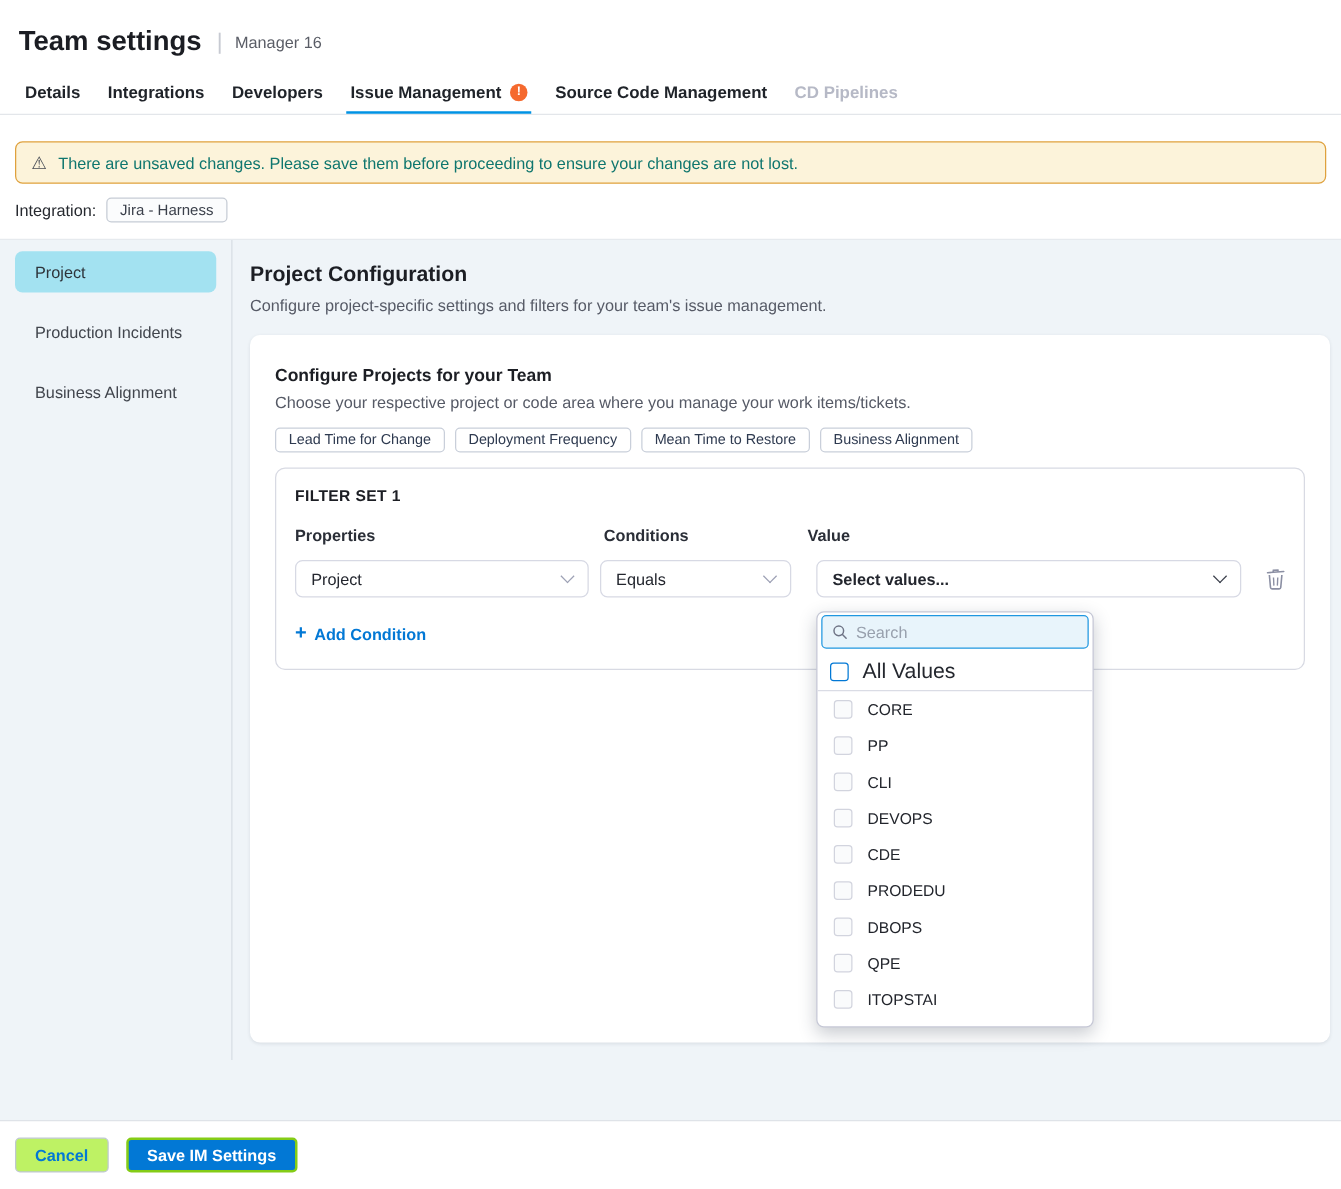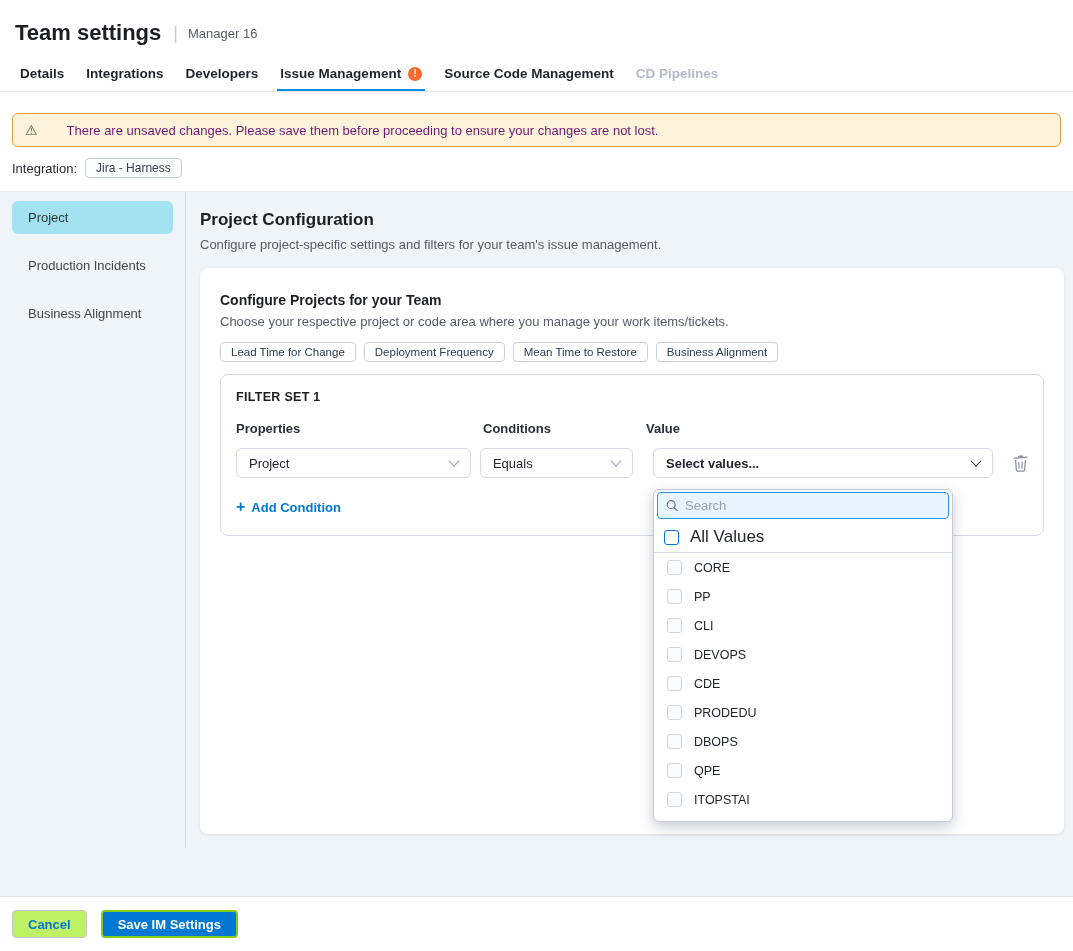--- a/index.html
+++ b/index.html
@@ -15,21 +15,21 @@
   .tabs { position:absolute; top:56px; left:0; width:100%; height:36px; background:#fff; border-bottom:1px solid #e3e6ea; display:flex; align-items:stretch; padding:0 20px; gap:22px; }
   .tab { font-size:13.5px; font-weight:600; color:#1f2329; display:flex; align-items:center; gap:7px; position:relative; cursor:pointer; }
   .tab.active::after { content:""; position:absolute; bottom:0; left:-3px; right:-3px; height:2px; background:#0092e4; }
   .tab.disabled { color:#b6b9c6; cursor:default; }
   .tab-badge { width:14px; height:14px; border-radius:50%; background:#f5692e; color:#fff; font-size:10px; font-weight:bold; display:flex; align-items:center; justify-content:center; line-height:1; }
 
   
   .pre { position:absolute; top:92px; left:0; width:100%; height:100px; background:#fff; border-bottom:1px solid #e6eaee; }
   .banner { position:absolute; top:21px; left:12px; right:12px; height:34px; background:#fcf3da; border:1px solid #dfa13d; border-radius:6px; display:flex; align-items:center; padding:0 12px; gap:9px; }
   .banner-icon { font-size:14px; color:#474c55; line-height:1; }
-  .banner-text { font-size:13px; color:#701a75;margin-left:20px; }
+  .banner-text { font-size:13px; color:#0f766e; }
   .integration-row { position:absolute; top:66px; left:12px; display:flex; align-items:center; gap:8px; }
   .integration-label { font-size:13px; color:#26292f; }
   .integration-chip { border:1px solid #c6ccd5; border-radius:4px; background:#fbfcfd; padding:2px 10px; font-size:12px; color:#3b404b; cursor:pointer; }
 
   
   .content { position:absolute; top:192px; left:0; width:100%; height:704px; background:#eff4f8; }
   .sidebar { position:absolute; left:0; top:0; width:186px; height:656px; border-right:1px solid #d7dde3; }
   .side-item { margin:0 12px; height:33px; line-height:33px; padding:0 16px; border-radius:6px; font-size:13px; color:#41454d; cursor:pointer; }
   .side-item.active { background:#a3e2f1; color:#2e343b; margin-top:9px; }
   .side-item + .side-item { margin-top:15px; }
@@ -54,21 +54,21 @@
   .sel-cond { width:155px; margin-right:20px; }
   .sel-value { width:340px; font-weight:bold; }
   .chev { width:8px; height:8px; border-right:1.5px solid #9da1b5; border-bottom:1.5px solid #9da1b5; transform:rotate(45deg); margin-top:-4px; }
   .chev-dark { border-color:#3c414d; }
   .trash-btn { margin-left:20px; cursor:pointer; display:flex; align-items:center; }
   .add-cond { margin-top:21px; display:flex; align-items:center; gap:6px; color:#0278d5; font-weight:bold; font-size:13px; cursor:pointer; width:max-content; }
   .plus-icon { font-size:16px; font-weight:bold; line-height:1; }
 
   
   .value-wrap { position:relative; }
-  .dropdown { position:absolute; top:41px; left:0; width:300px; height:333px; background:#fff; border:1px solid #c6c8d6; border-radius:6px; box-shadow:0 5px 14px rgba(40,50,70,0.25); overflow:hidden; z-index:5; }
+  .dropdown { position:absolute; top:41px; left:0; width:222px; height:333px; background:#fff; border:1px solid #c6c8d6; border-radius:6px; box-shadow:0 5px 14px rgba(40,50,70,0.25); overflow:hidden; z-index:5; }
   .search-wrap { margin:2px 3px 3px 3px; height:27px; background:#e8f4fb; border:1.6px solid #2097e0; border-radius:4px; display:flex; align-items:center; padding:0 8px; gap:7px; }
   .search-input { border:none; outline:none; background:transparent; font-size:13px; color:#333; width:100%; font-family:"Liberation Sans", sans-serif; }
   .search-input::placeholder { color:#98a0ad; }
   .all-row { height:31px; display:flex; align-items:center; padding:0 10px; border-bottom:1px solid #dadce5; cursor:pointer; }
   .cb { width:15px; height:15px; border-radius:3px; flex:none; }
   .cb-blue { border:1.6px solid #0278d5; background:#fff; }
   .cb-gray { border:1.4px solid #d2d4de; background:#fafbfc; }
   .all-label { margin-left:11px; font-size:17px; color:#24272e; }
   .opt { height:29px; display:flex; align-items:center; padding:0 10px 0 13px; cursor:pointer; }
   .opt-label { margin-left:12px; font-size:12.5px; color:#22252c; }

